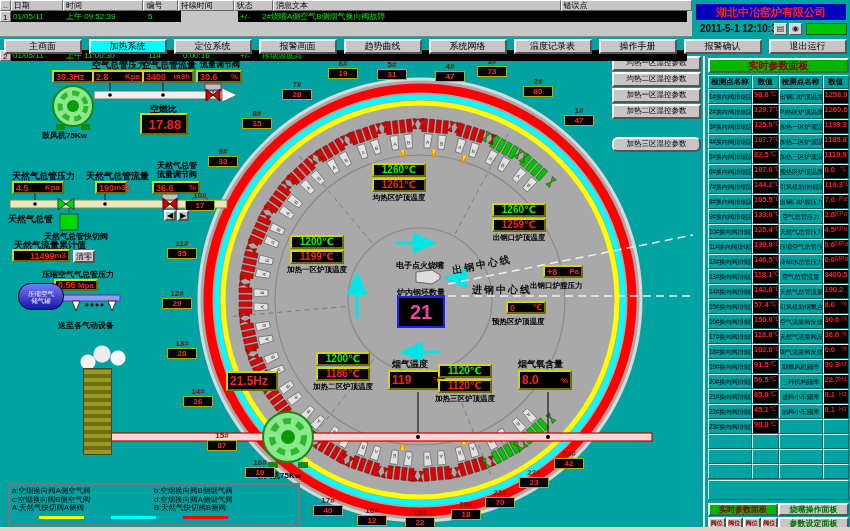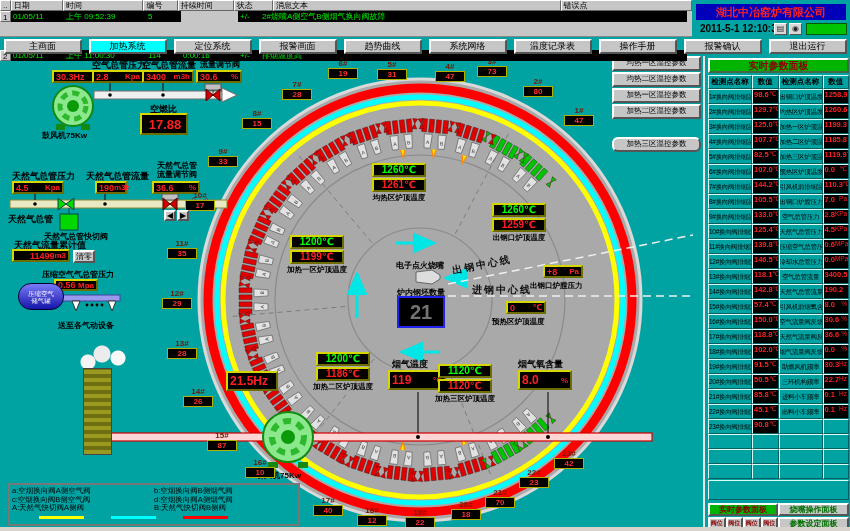--- a/index.html
+++ b/index.html
@@ -34,21 +34,21 @@
 .zd{position:absolute;width:54px;z-index:4;}
 .zd .sp,.zd .pv{height:14px;background:#000;border:2px solid;border-color:#d6d600 #6e6e00 #6e6e00 #d6d600;font-size:10px;font-weight:bold;text-align:center;line-height:10px;margin-bottom:1px;}
 .zd .sp{color:#00ff00;}
 .zd .pv{color:#ff2020;}
 .zd .zl{font-size:7.5px;font-weight:bold;color:#000;text-align:center;white-space:nowrap;margin-left:-10px;width:74px;}
 
 .bn{position:absolute;width:40px;z-index:4;text-align:center;}
 .bn .bnl{font-size:8px;font-weight:bold;color:#6b1a00;line-height:9px;}
 .bn .bnv{width:30px;height:11px;margin:0 auto;background:#000;border:1px solid #b0b000;color:#ff3030;font-size:8px;font-weight:bold;line-height:9px;}
 
-#billet{position:absolute;left:397px;top:296px;width:48px;height:32px;background:#000;border:2px solid #2222ee;color:#737373;font-size:20px;font-weight:bold;text-align:center;line-height:28px;z-index:4;}
+#billet{position:absolute;left:397px;top:296px;width:48px;height:32px;background:#000;border:2px solid #2222ee;color:#ec4899;font-size:20px;font-weight:bold;text-align:center;line-height:28px;z-index:4;}
 
 #panel{position:absolute;left:703px;top:56px;width:147px;height:475px;background:#00a2a2;border-left:2px solid #e8e8e8;z-index:6;}
 .ptitle{position:absolute;left:3px;top:2px;width:141px;height:15px;background:#00b400;border:2px solid;border-color:#fff #464 #464 #fff;color:#8b0000;font-size:10px;font-weight:bold;text-align:center;line-height:11px;}
 .phead{position:absolute;left:3px;top:19px;width:141px;height:14px;display:flex;}
 .phc{height:14px;background:#00a2a2;border:1px solid;border-color:#d9fdfd #0a6060 #0a6060 #d9fdfd;font-size:7.5px;font-weight:bold;color:#000;text-align:center;line-height:12px;overflow:hidden;}
 #prows{position:absolute;left:3px;top:33px;width:141px;}
 .prow{display:flex;height:15px;}
 .pnc{width:44px;height:15px;background:#00a2a2;border:1px solid;border-color:#d9fdfd #0a6060 #0a6060 #d9fdfd;font-size:6.5px;color:#000;text-align:center;line-height:13px;overflow:hidden;white-space:nowrap;letter-spacing:-0.3px;}
 .pvc{width:26.5px;height:15px;background:#000;border:1px solid;border-color:#d9fdfd #0a6060 #0a6060 #d9fdfd;display:flex;align-items:flex-start;overflow:hidden;}
 .pvc .v{color:#ff2020;font-size:7.5px;font-weight:bold;flex:1;padding-left:1px;}

